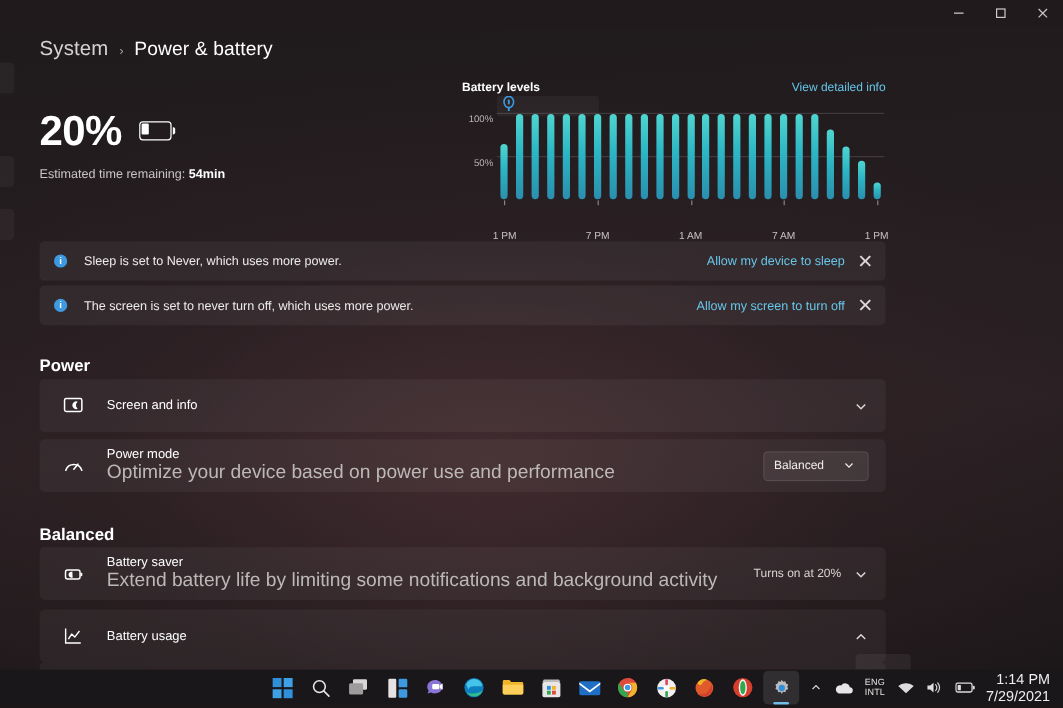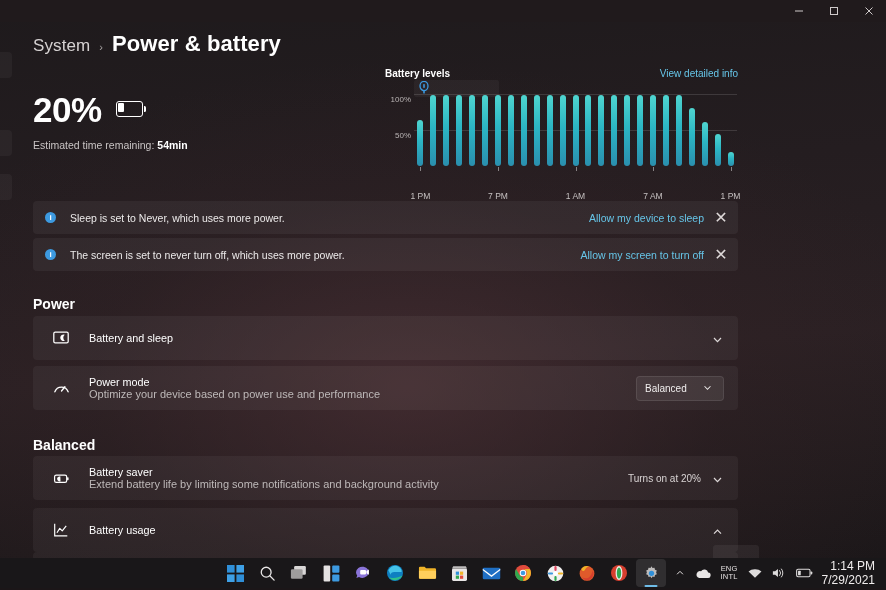--- a/index.html
+++ b/index.html
@@ -38,21 +38,21 @@
     background:rgba(255,255,255,0.045); border-radius:4px;
   }
 
   
   .breadcrumb {
     position:absolute; left:33px; top:31px; display:flex; align-items:baseline; gap:9px;
     z-index:10;
   }
   .bc-parent { font-size:17px; color:#d6d2d2; font-weight:400; letter-spacing:.1px; }
   .bc-sep { font-size:11px; color:#a9a4a4; }
-  .bc-current { font-size:22px; color:#ffffff; font-weight:700; letter-spacing:.1px; }
+  .bc-current { font-size:16px; color:#ffffff; font-weight:400; letter-spacing:.1px; }
 
   
   .summary { position:absolute; left:33px; top:92px; z-index:10; }
   .summary-row { display:flex; align-items:center; gap:14px; }
   .pct { font-size:35px; font-weight:700; color:#ffffff; line-height:1; letter-spacing:-0.5px; }
   .batt-glyph { position:relative; width:31px; height:17px; }
   .batt-shell {
     position:absolute; left:0; top:0; width:27px; height:16px;
     border:1.6px solid #ffffff; border-radius:3px;
   }
@@ -119,21 +119,21 @@
     border-radius:4px;
     display:flex; align-items:center;
     cursor:pointer;
   }
   .card-icon {
     width:56px; flex:0 0 56px; display:flex; align-items:center; justify-content:center;
     color:#ffffff;
   }
   .card-body { flex:1 1 auto; min-width:0; }
   .card-title { font-size:10.8px; color:#ffffff; }
-  .card-sub { font-size:11px; color:#bdb8b8; margin-top:0; }
+  .card-sub { font-size:16px; color:#bdb8b8; margin-top:0; }
   .card-right { display:flex; align-items:center; gap:10px; padding-right:14px; color:#ddd8d8;justify-content:center; }
   .card-value { font-size:10px; color:#d9d4d4; white-space:nowrap; }
   .chev { width:13px; height:13px; display:block; }
   .dropdown {
     display:flex; align-items:center; justify-content:space-between;
     width:88px; height:25px; padding:0 8px;
     background:rgba(255,255,255,0.07);
     border:1px solid rgba(255,255,255,0.09);
     border-radius:4px;
     font-size:10px; color:#f0eded;
@@ -357,21 +357,21 @@
   <div class="section-label" style="top:296px;">Power</div>
 
   <div class="card" style="top:316px; height:44px;">
     <div class="card-icon">
       <svg width="18" height="18" viewBox="0 0 20 20">
         <rect x="2" y="3.5" width="16" height="12" rx="1.6" fill="none" stroke="currentColor" stroke-width="1.4"></rect>
         <path d="M14.2 6.4a3.6 3.6 0 1 0 0 6.6 4.1 4.1 0 0 1 0-6.6z" fill="currentColor"></path>
       </svg>
     </div>
     <div class="card-body">
-      <div class="card-title">Battery and sleep</div>
+      <div class="card-title">Screen and info</div>
     </div>
     <div class="card-right">
       <span class="chev">
         <svg width="13" height="13" viewBox="0 0 13 13">
             <polyline points="3,5 6.5,8.6 10,5" fill="none" stroke="currentColor" stroke-width="1.2"></polyline>
           </svg>
       </span>
     </div>
   </div>
 

